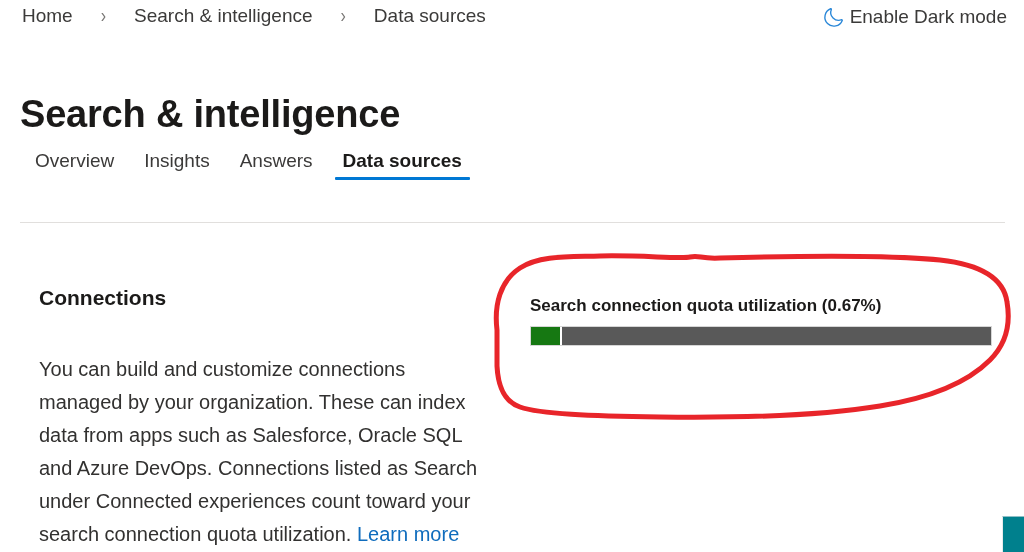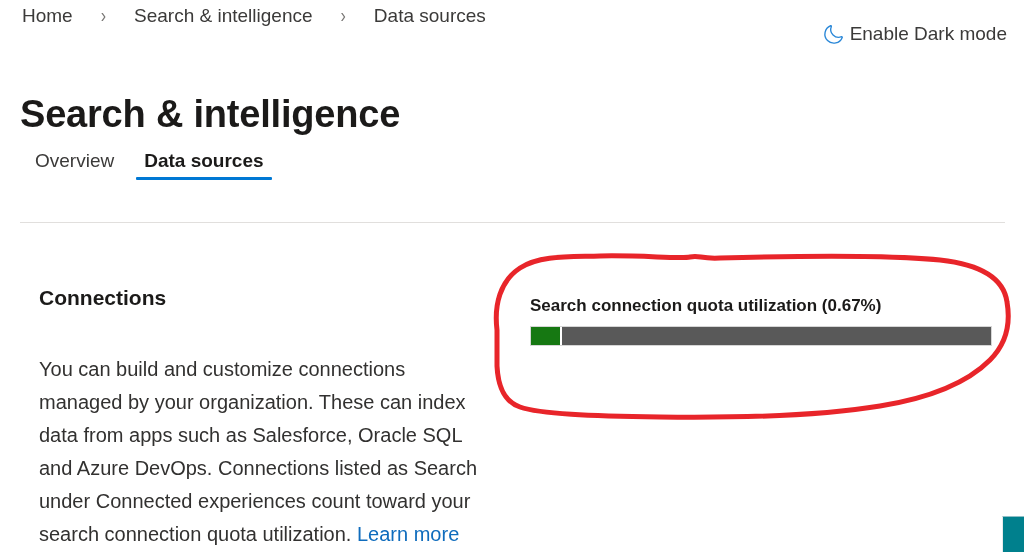--- a/index.html
+++ b/index.html
@@ -29,21 +29,21 @@
   }
   .crumb { color: #3b3a39; cursor: pointer; }
   .crumb-sep {
     color: #797775; font-size: 16px;
     line-height: 1; transform: scaleY(1.25);
   }
 
   
   #darkmode-toggle {
     position: absolute;
-    right: 17px; top: 22px;
+    right: 17px; top: 5px;
     display: flex; align-items: center;
     gap: 4px;
     cursor: pointer;
     white-space: nowrap;
   }
   #darkmode-toggle .moon-wrap {
     width: 24px; height: 24px;
     display: flex; align-items: center; justify-content: center;
   }
   #darkmode-label {
@@ -200,20 +200,22 @@
         <path d="M20.3 14.9A8.6 8.6 0 0 1 9.1 3.7a0.6 0.6 0 0 0-0.8-0.7 9.8 9.8 0 1 0 12.7 12.7 0.6 0.6 0 0 0-0.7-0.8z" fill="none" stroke="#2b88d8" stroke-width="1.5" stroke-linejoin="round"></path>
       </svg>
     </span>
     <span id="darkmode-label">Enable Dark mode</span>
   </div>
 
   <h1 id="page-title">Search &amp; intelligence</h1>
 
   <div id="tabs">
     <div class="tab">Overview</div>
+    <div class="tab">Insights</div>
+    <div class="tab">Answers</div>
     <div class="tab active">Data sources</div>
   </div>
 
   <div id="divider"></div>
 
   <h2 id="connections-heading">Connections</h2>
 
   <p id="connections-body">
     <span>You can build and customize connections managed by your organization. These can index data from apps such as Salesforce, Oracle SQL and Azure DevOps. Connections listed as Search under Connected experiences count toward your search connection quota utilization. </span><span id="connections-link">Learn more about connections.</span>
   </p>

